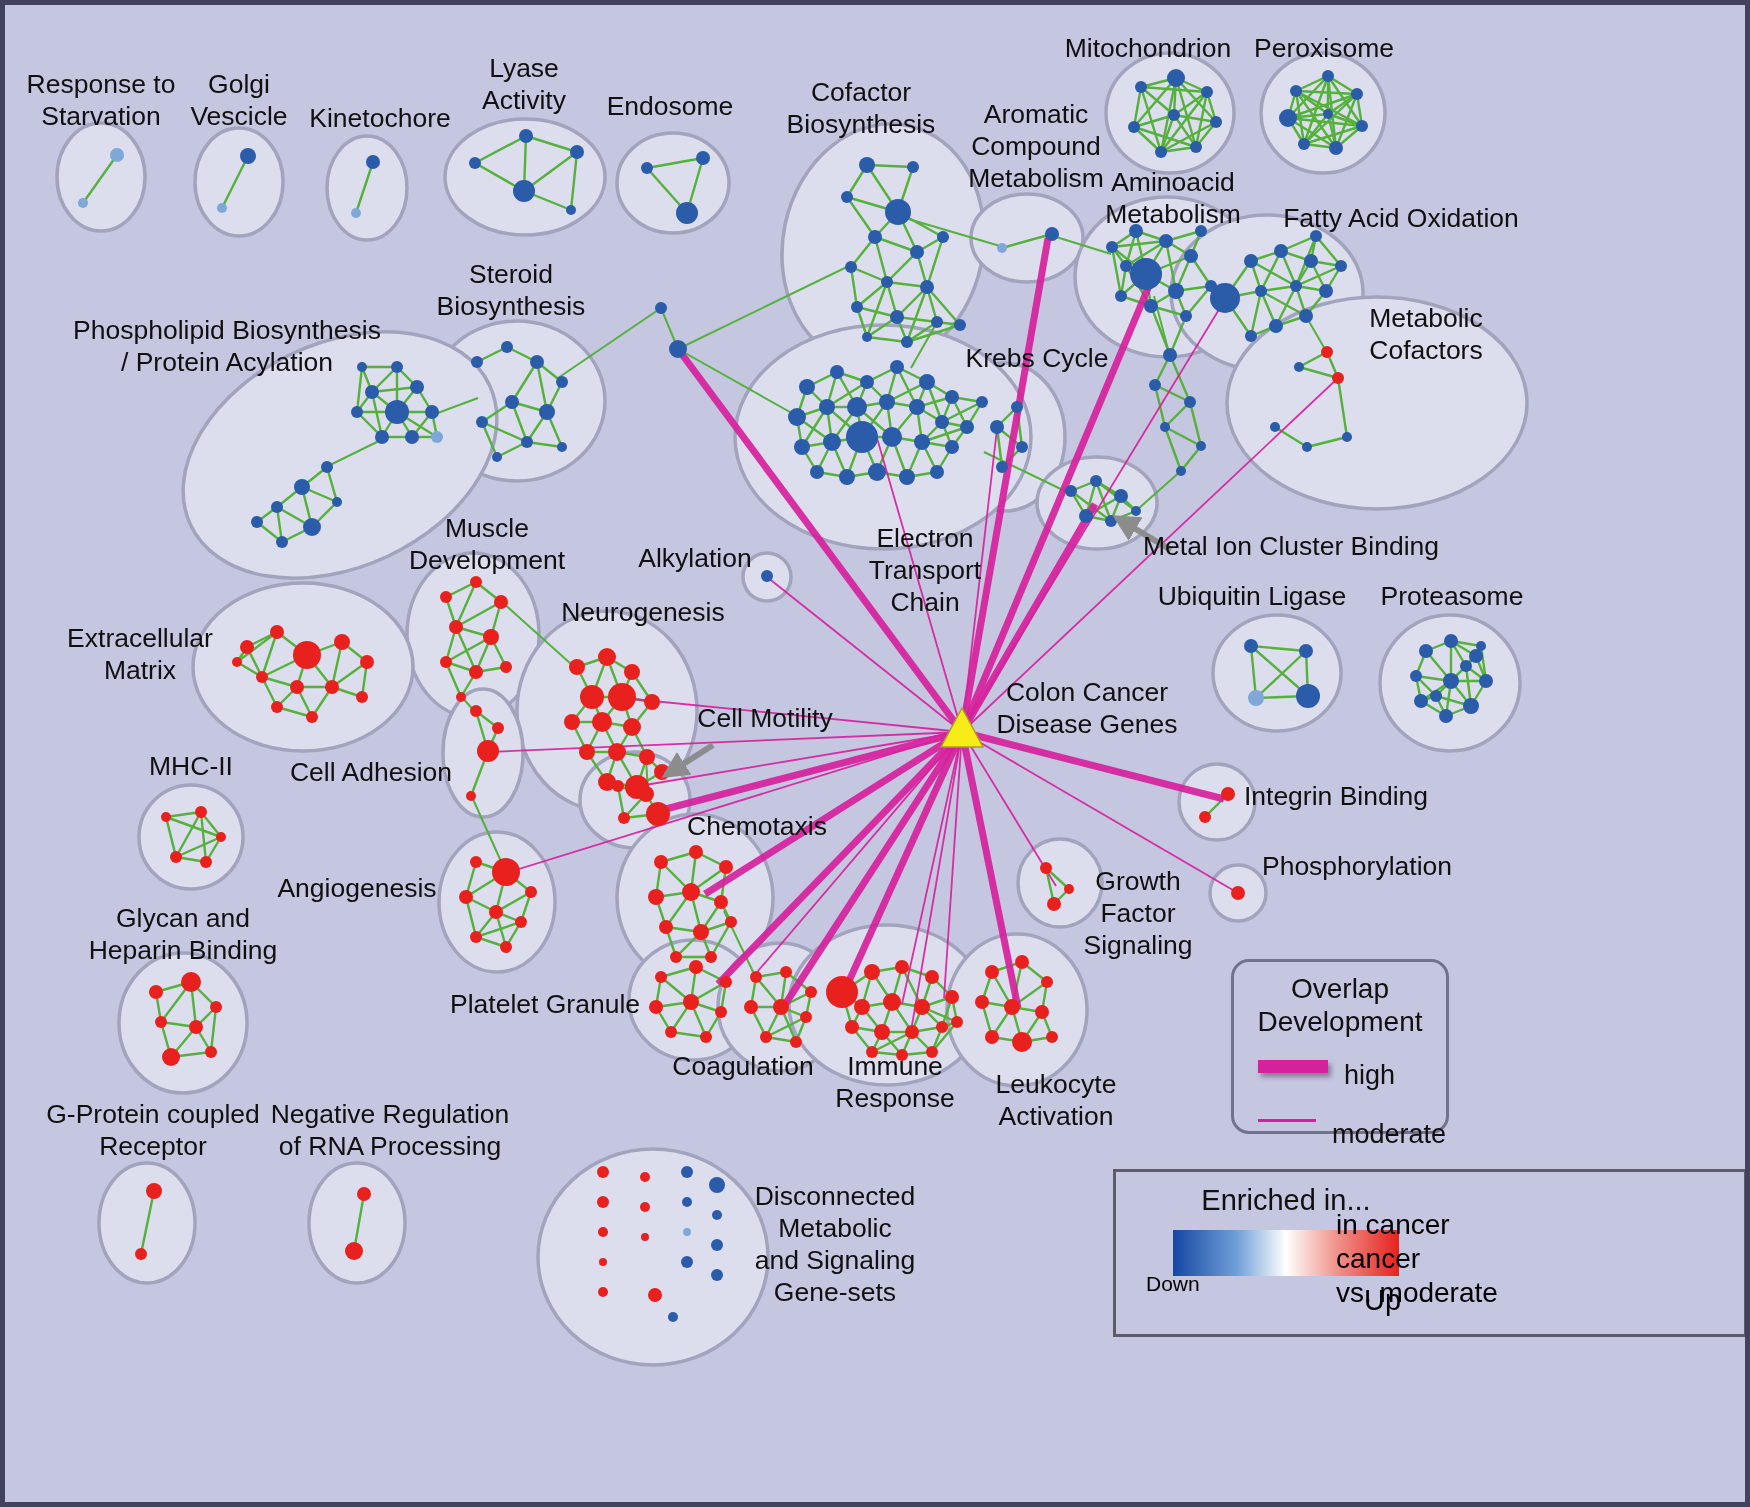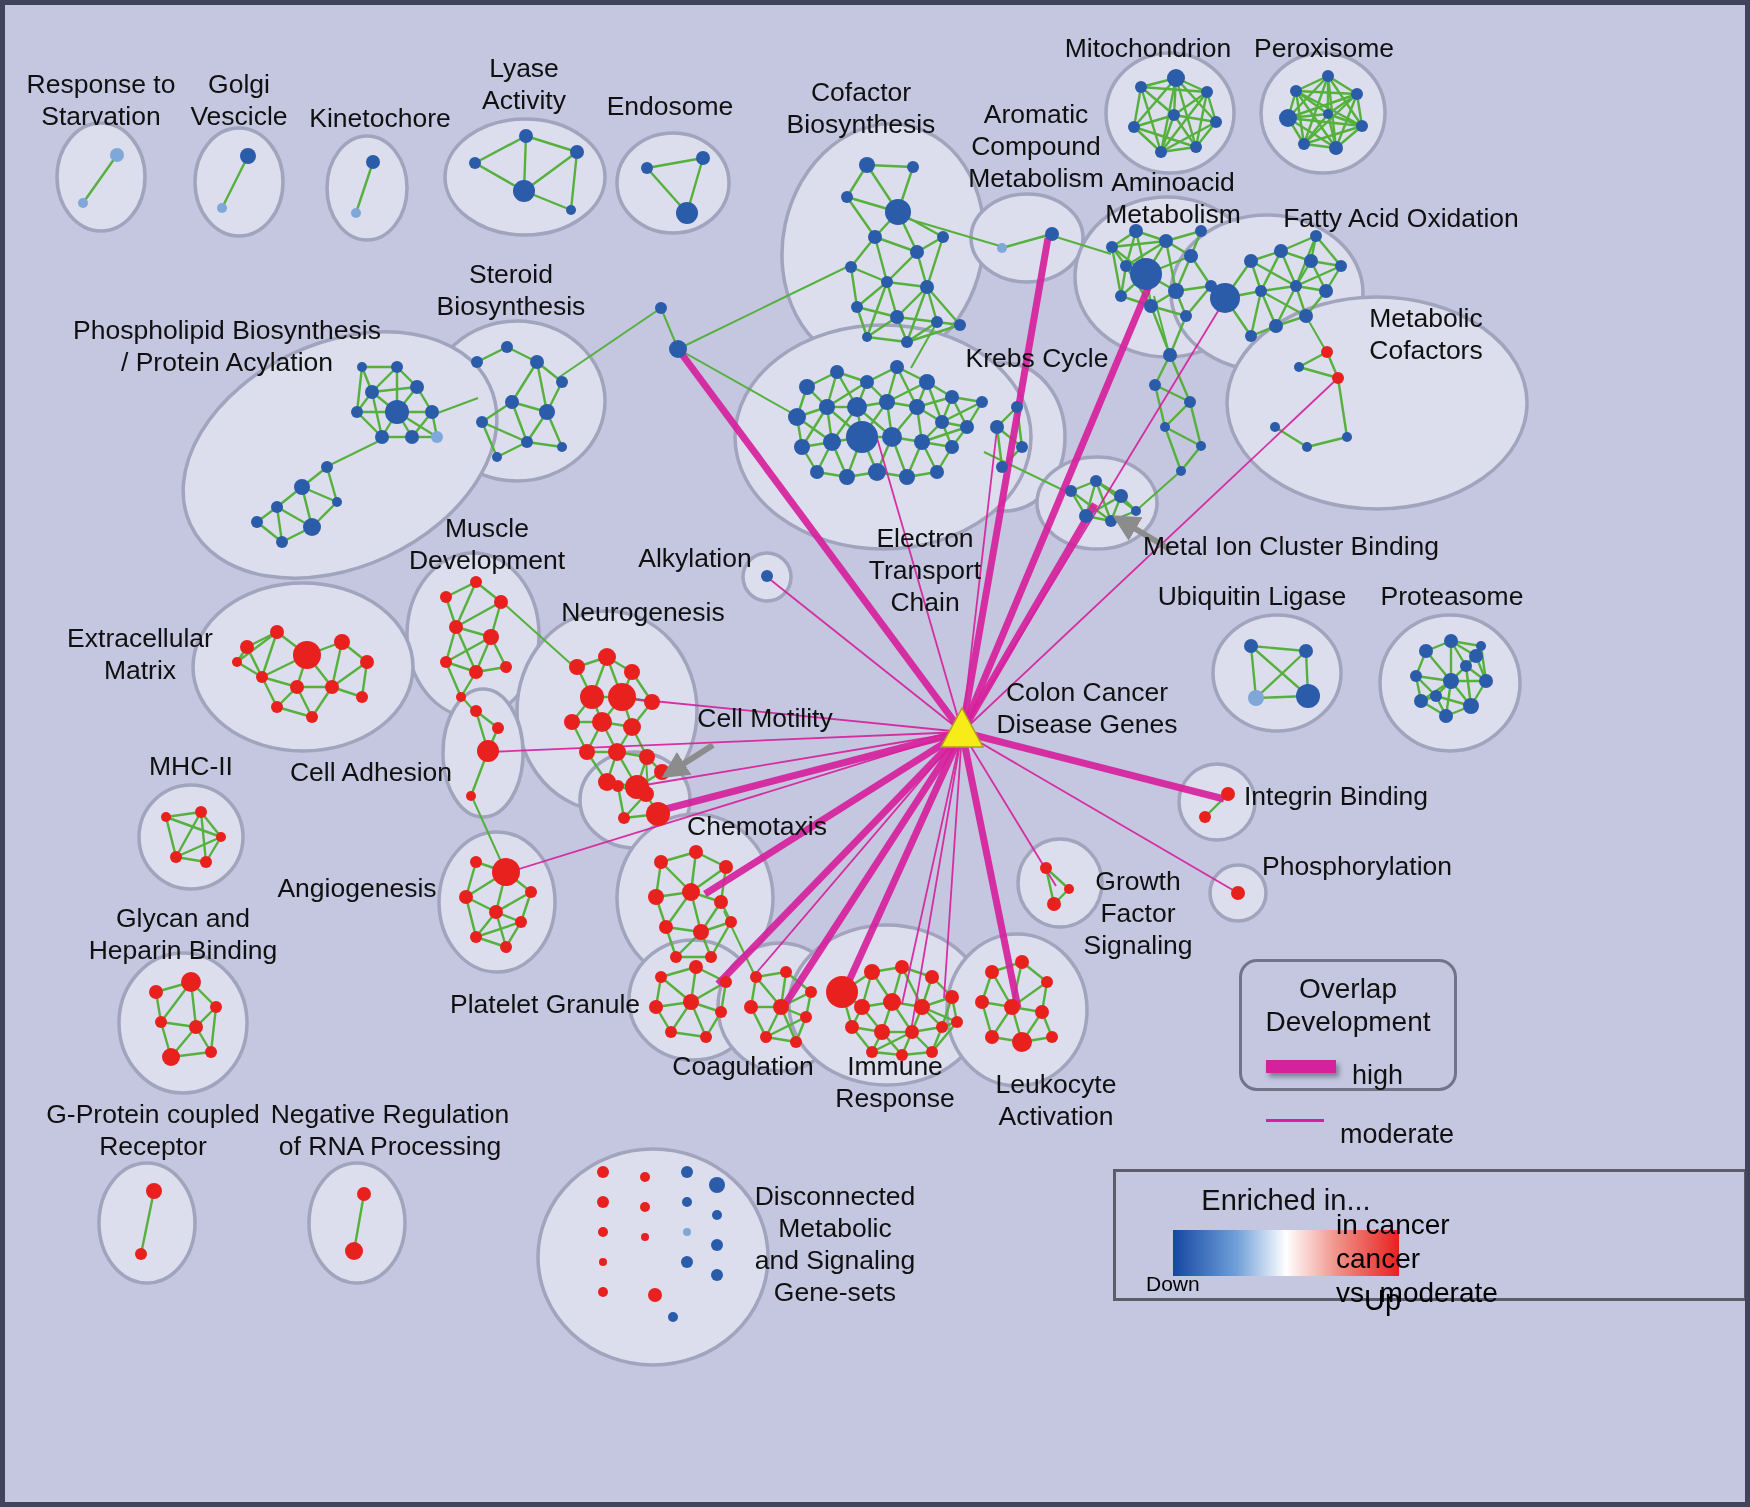--- a/index.html
+++ b/index.html
@@ -1,29 +1,29 @@
 <!DOCTYPE html>
 <html><head>
 <meta charset="utf-8">
 <style>
   * { margin:0; padding:0; box-sizing:border-box; }
   body { background:#ffffff; font-family:"Liberation Sans","DejaVu Sans",sans-serif; }
   .frame { position:relative; width:1750px; height:1507px; background:#c5c6e0; border:5px solid #42425c; overflow:hidden; }
   svg.map { position:absolute; left:0; top:0; }
   svg text { font-family:"Liberation Sans","DejaVu Sans",sans-serif; fill:#101010; }
-  .legend-overlap { position:absolute; left:1226px; top:954px; width:218px; height:132px; border:3px solid #72738a; border-radius:18px;margin-left:8px; }
+  .legend-overlap { position:absolute; left:1226px; top:954px; width:218px; height:175px; border:3px solid #72738a; border-radius:18px; }
   .lo-title { text-align:center; font-size:28px; line-height:33px; margin-top:10px; color:#101010; }
   .lo-row { display:flex; align-items:flex-start; margin-left:24px; }
   .lo-row.first { margin-top:22px; }
   .lo-row.second { margin-top:28px; }
   .lo-line { width:70px; margin-right:16px; background:#d6219c; }
   .lo-line.high { height:13px; box-shadow:3px 4px 5px rgba(70,70,90,.55); }
   .lo-line.moderate { height:3px; }
   .lo-label { font-size:27px; color:#101010; }
-  .legend-enriched { position:absolute; left:1108px; top:1164px; width:634px; height:132px; border:3px solid #5c5c6b; }
+  .legend-enriched { position:absolute; left:1108px; top:1164px; width:634px; height:168px; border:3px solid #5c5c6b; }
   .le-title { position:absolute; left:0; top:12px; width:340px; text-align:center; font-size:29px; color:#101010; }
   .le-bar { position:absolute; left:57px; top:58px; width:226px; height:46px;
             background:linear-gradient(to right,#1547a3 0%,#6f9fd8 28%,#ffffff 50%,#f0958c 72%,#e8211f 100%); }
   .le-down { position:absolute; left:30px; top:100px; font-size:21px; }
   .le-up { position:absolute; left:248px; top:112px; font-size:29px; }
   .le-right { position:absolute; left:220px; top:36px; width:290px; font-size:28px; line-height:34px; }
 </style>
 </head>
 <body>
 

